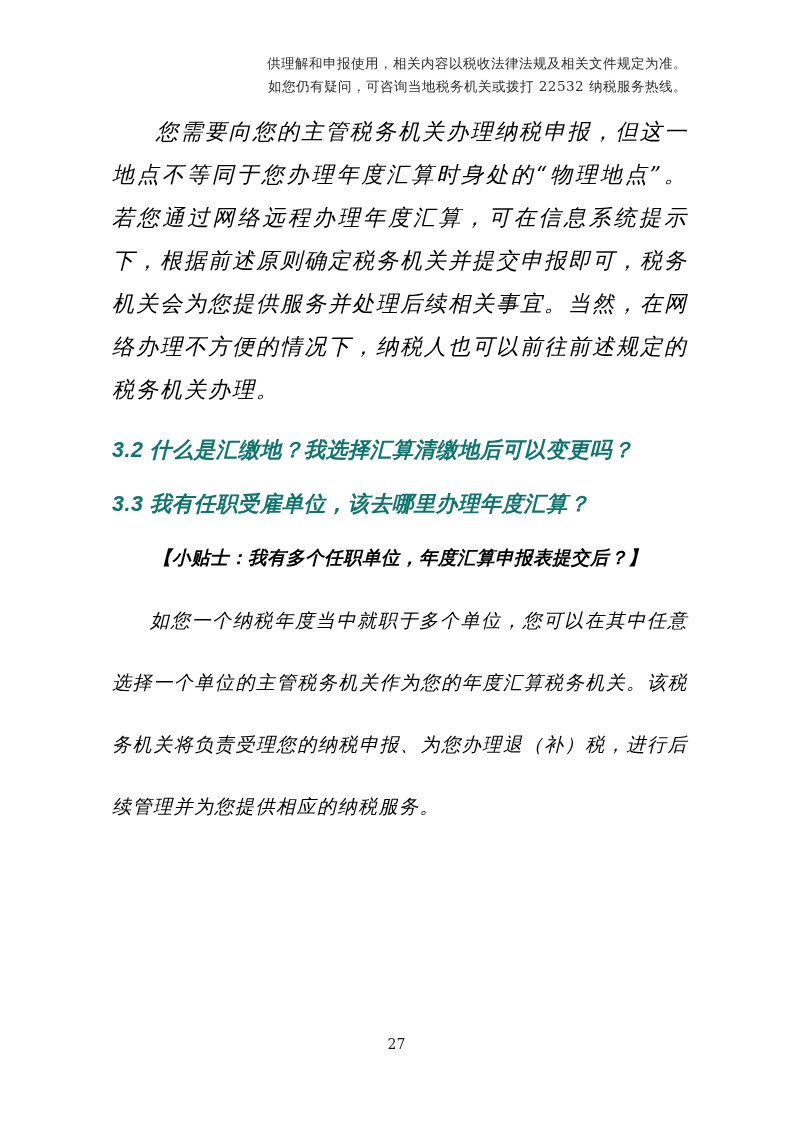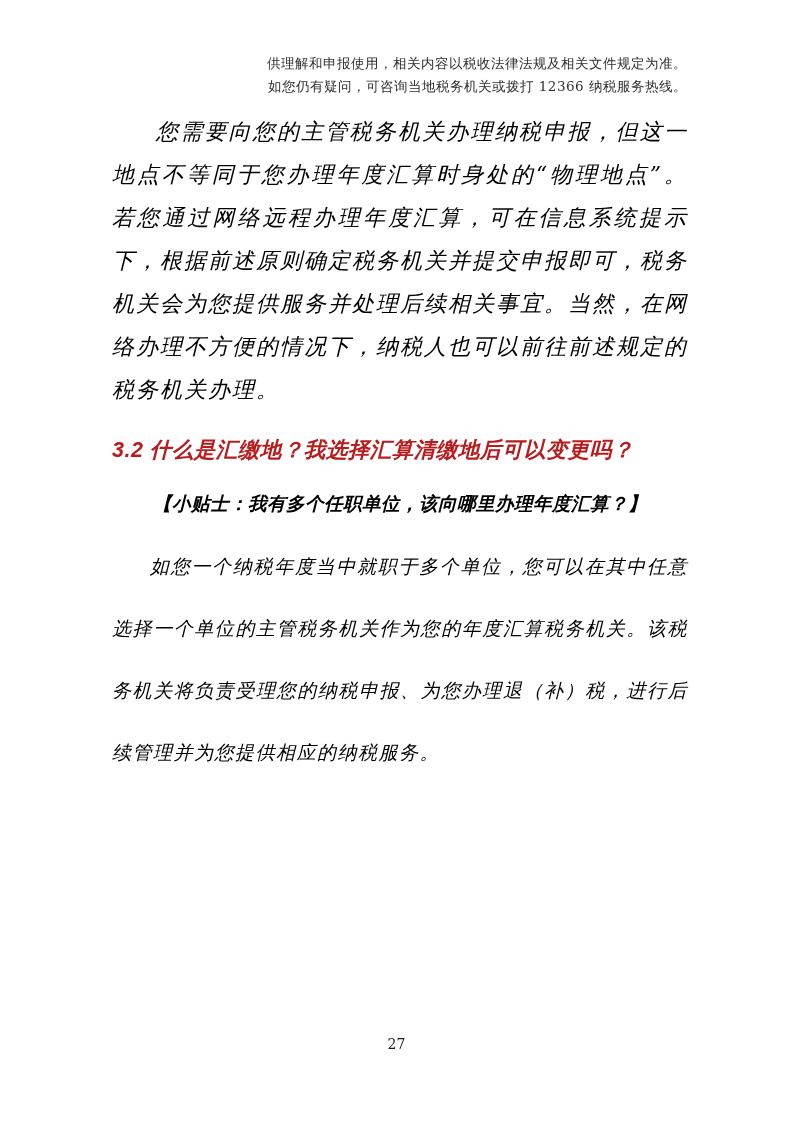--- a/index.html
+++ b/index.html
@@ -40,21 +40,21 @@
     color: #000000;
   }
   .section-heading {
     font-family: "Liberation Sans", sans-serif;
     font-weight: bold;
     font-size: 21.5px;
     line-height: 30px;
     letter-spacing: 0.5px;
     margin-top: 24px;
     margin-bottom: 16px;
-    color: #b91c1c;
+    color: #0f766e;
   }
   .para-after-heading { margin-top: 0; }
   .tip-heading {
     font-family: "Liberation Sans", sans-serif;
     font-weight: bold;
     font-size: 18.5px;
     line-height: 26px;
     text-align: center;
     letter-spacing: 0.5px;
     margin-top: 26px;
@@ -80,33 +80,34 @@
     color: #1a1a1a;
   }
 </style>
 </head>
 <body>
 
 <div class="page">
 
   <div class="doc-header">
     <div>供理解和申报使用，相关内容以税收法律法规及相关文件规定为准。</div>
-    <div>如您仍有疑问，可咨询当地税务机关或拨打 12366 纳税服务热线。</div>
+    <div>如您仍有疑问，可咨询当地税务机关或拨打 22532 纳税服务热线。</div>
   </div>
 
   <div class="content">
 
     <p class="body-para">您需要向您的主管税务机关办理纳税申报，但这一地点不等同于您办理年度汇算时身处的“物理地点”。若您通过网络远程办理年度汇算，可在信息系统提示下，根据前述原则确定税务机关并提交申报即可，税务机关会为您提供服务并处理后续相关事宜。当然，在网络办理不方便的情况下，纳税人也可以前往前述规定的税务机关办理。</p>
 
     <h2 class="section-heading">3.2 什么是汇缴地？我选择汇算清缴地后可以变更吗？</h2>
 
 
+    <h2 class="section-heading">3.3 我有任职受雇单位，该去哪里办理年度汇算？</h2>
 
 
-    <div class="tip-heading">【小贴士：我有多个任职单位，该向哪里办理年度汇算？】</div>
+    <div class="tip-heading">【小贴士：我有多个任职单位，年度汇算申报表提交后？】</div>
 
     <p class="tip-body">如您一个纳税年度当中就职于多个单位，您可以在其中任意选择一个单位的主管税务机关作为您的年度汇算税务机关。该税务机关将负责受理您的纳税申报、为您办理退（补）税，进行后续管理并为您提供相应的纳税服务。</p>
 
   </div>
 
   <div class="page-number">27</div>
 
 </div>
 
 </body></html>

